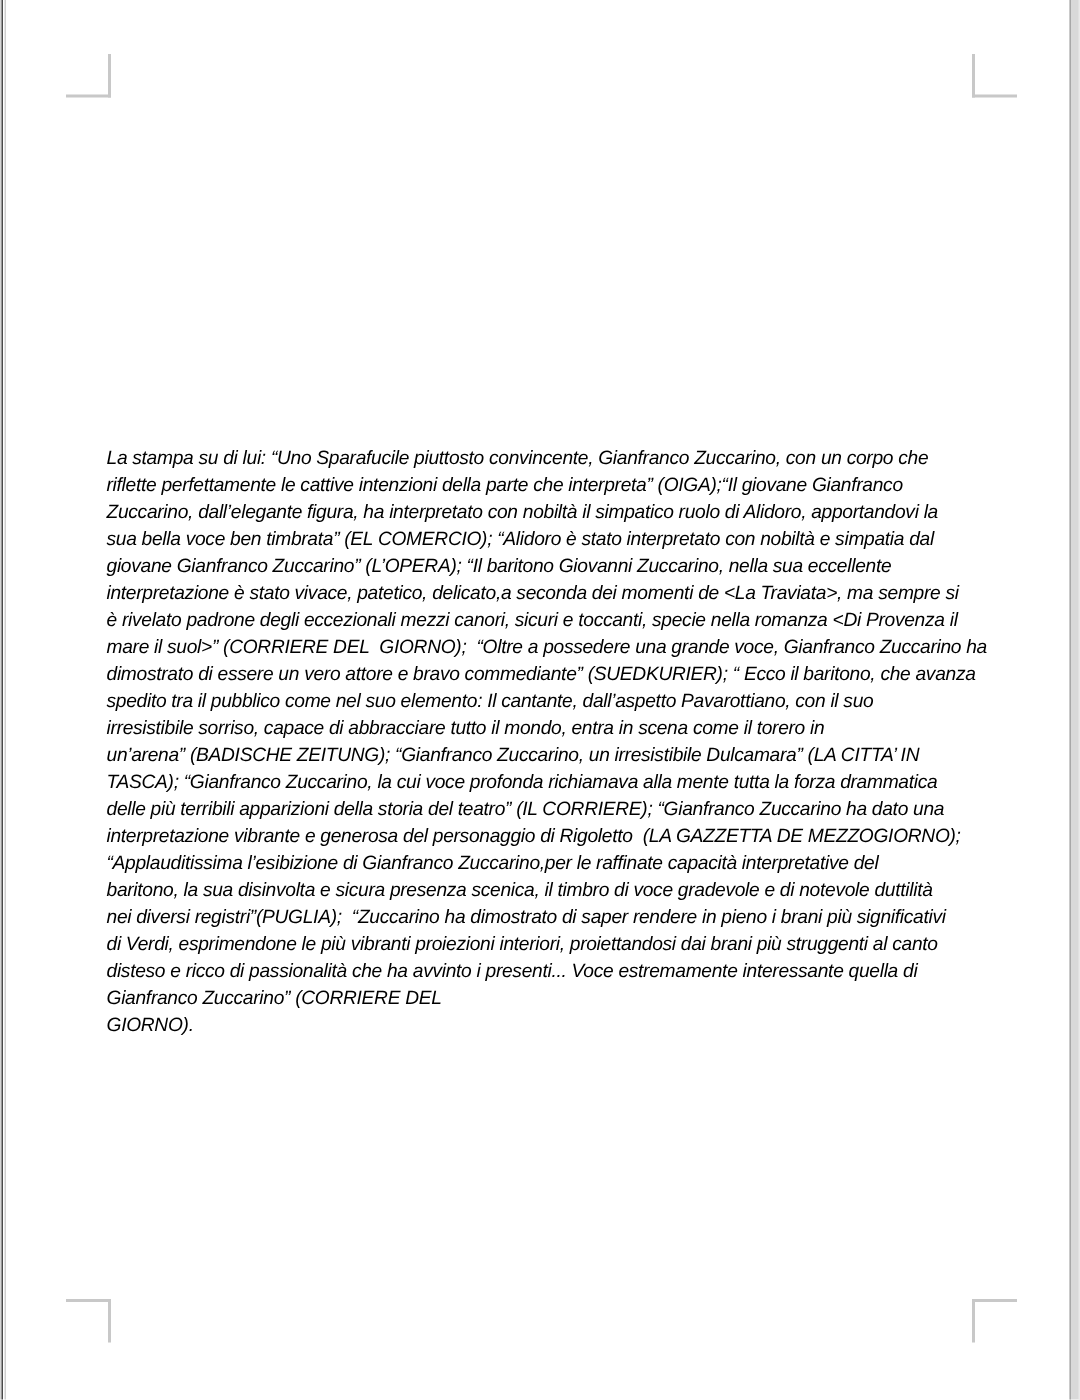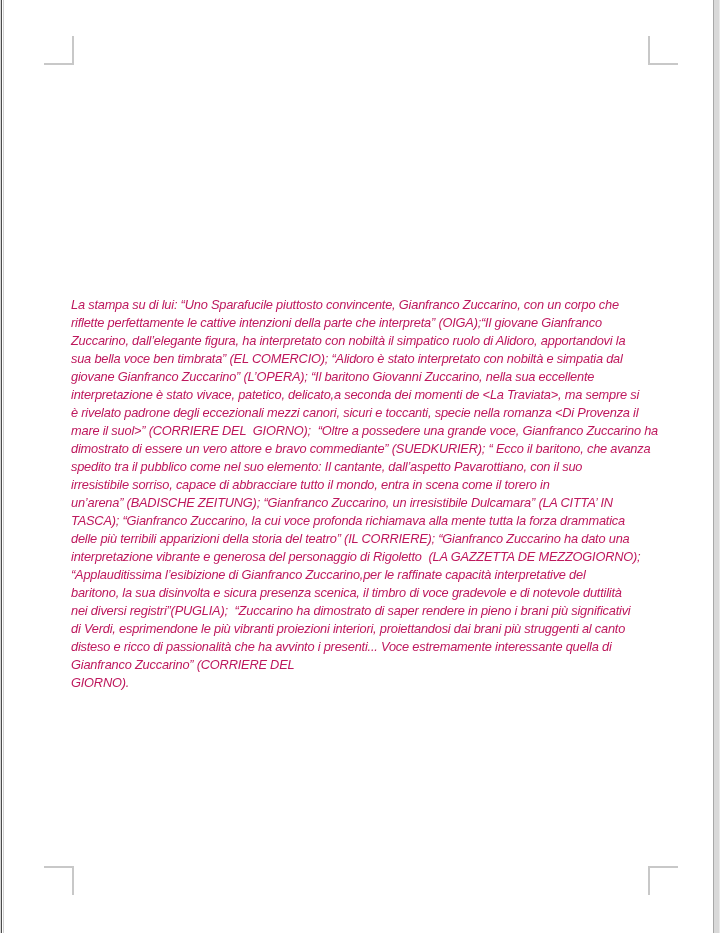--- a/index.html
+++ b/index.html
@@ -59,21 +59,21 @@
   
   .press-text {
     position: absolute;
     left: 71px;
     top: 296px;
     width: 590px;
     font-style: italic;
     font-size: 12.8px;
     line-height: 18px;
     letter-spacing: -0.2px;
-    color: #be185d;
+    color: #000000;
     white-space: pre;      
   }
 </style>
 </head>
 <body>
 
 <div class="page">
 
   <div class="edge edge-left-outer"></div>
   <div class="edge edge-left-dark"></div>

